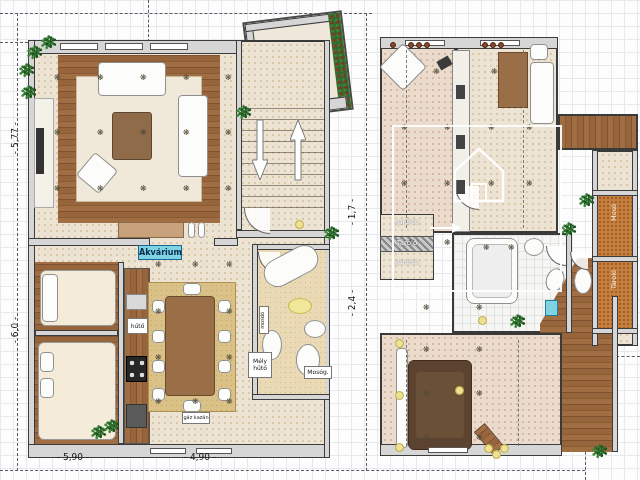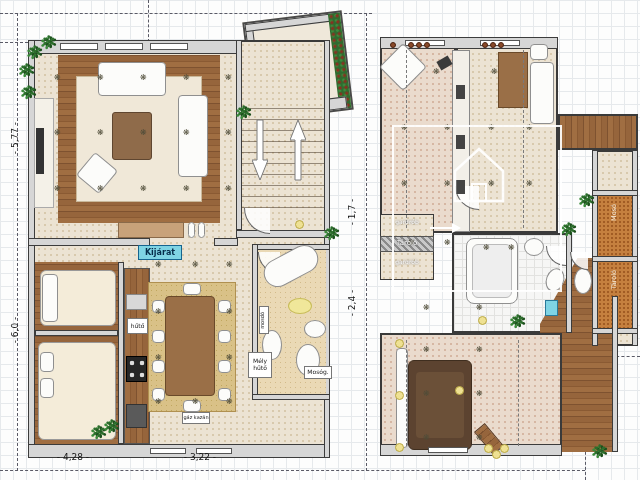--- a/index.html
+++ b/index.html
@@ -100,21 +100,21 @@
   <div class="a woodh steps" style="left:242px;top:100px;width:82px;height:108px;z-index:3"></div>
   <svg class="a" style="left:252px;top:118px;z-index:5" width="16" height="66">
     <polygon points="5,2 11,2 11,42 16,42 8,62 0,42 5,42" fill="#fff" stroke="#7a7a7a" stroke-width="1"></polygon>
   </svg>
   <svg class="a" style="left:290px;top:118px;z-index:5" width="16" height="66">
     <polygon points="5,62 11,62 11,22 16,22 8,2 0,22 5,22" fill="#fff" stroke="#7a7a7a" stroke-width="1"></polygon>
   </svg>
   <div class="a arc" style="left:244px;top:208px;width:26px;height:26px;z-index:4"></div>
   <div class="a w" style="left:236px;top:230px;width:94px;height:8px;z-index:3"></div>
 
-  <div class="a aqua" style="left:138px;top:245px;width:44px;height:15px"><span>Kijárat</span></div>
+  <div class="a aqua" style="left:138px;top:245px;width:44px;height:15px"><span>Akvárium</span></div>
 
   <div class="a woodv" style="left:124px;top:268px;width:26px;height:176px;border:1px solid #555;z-index:3"></div>
   <div class="a" style="left:126px;top:294px;width:21px;height:16px;background:#d8d8d8;border:1px solid #888;z-index:5"></div>
   <div class="a lab" style="left:127px;top:318px;width:21px;height:16px">
       <span>hűtő</span>
     </div>
   <div class="a stove" style="left:126px;top:356px;width:21px;height:26px;z-index:5"></div>
   <div class="a" style="left:126px;top:404px;width:21px;height:24px;background:#5a5a5a;border:1px solid #333;z-index:5"></div>
 
   <div class="a rugtex" style="left:148px;top:282px;width:88px;height:130px;z-index:3"></div>
@@ -230,22 +230,22 @@
     <path d="M27 3 L51 25 L51 55 L3 55 L3 25 Z" fill="none" stroke="#ffffff" stroke-width="2.5" opacity="0.92"></path>
     <path d="M20 55 V38 H34 V55" fill="none" stroke="#ffffff" stroke-width="2" opacity="0.92"></path>
   </svg>
   <svg class="a" style="left:428px;top:222px;z-index:41" width="34" height="12">
     <line x1="2" y1="6" x2="24" y2="6" stroke="#fff" stroke-width="2"></line>
     <path d="M24 1 L33 6 L24 11 Z" fill="#fff"></path>
   </svg>
 
   <div class="a dim rot" style="left:-8px;top:133px;width:46px"><span>- 5,77 -</span></div>
   <div class="a dim rot" style="left:-8px;top:325px;width:46px"><span>- 6,0 -</span></div>
-  <div class="a dim" style="left:50px;top:452px;width:46px"><span>- 4,28 -</span></div>
-  <div class="a dim" style="left:177px;top:452px;width:46px"><span>- 3,22 -</span></div>
+  <div class="a dim" style="left:50px;top:452px;width:46px"><span>- 5,90 -</span></div>
+  <div class="a dim" style="left:177px;top:452px;width:46px"><span>- 4,90 -</span></div>
   <div class="a dim rot" style="left:329px;top:207px;width:46px"><span>- 1,7 -</span></div>
   <div class="a dim rot" style="left:329px;top:298px;width:46px"><span>- 2,4 -</span></div>
 
 <span class="a flower" style="left: 58px; top: 78px;">❋</span>
     <span class="a flower" style="left: 101px; top: 78px;">❋</span>
     <span class="a flower" style="left: 144px; top: 78px;">❋</span>
     <span class="a flower" style="left: 187px; top: 78px;">❋</span>
     <span class="a flower" style="left: 229px; top: 78px;">❋</span>
     <span class="a flower" style="left: 58px; top: 133px;">❋</span>
     <span class="a flower" style="left: 101px; top: 133px;">❋</span>

